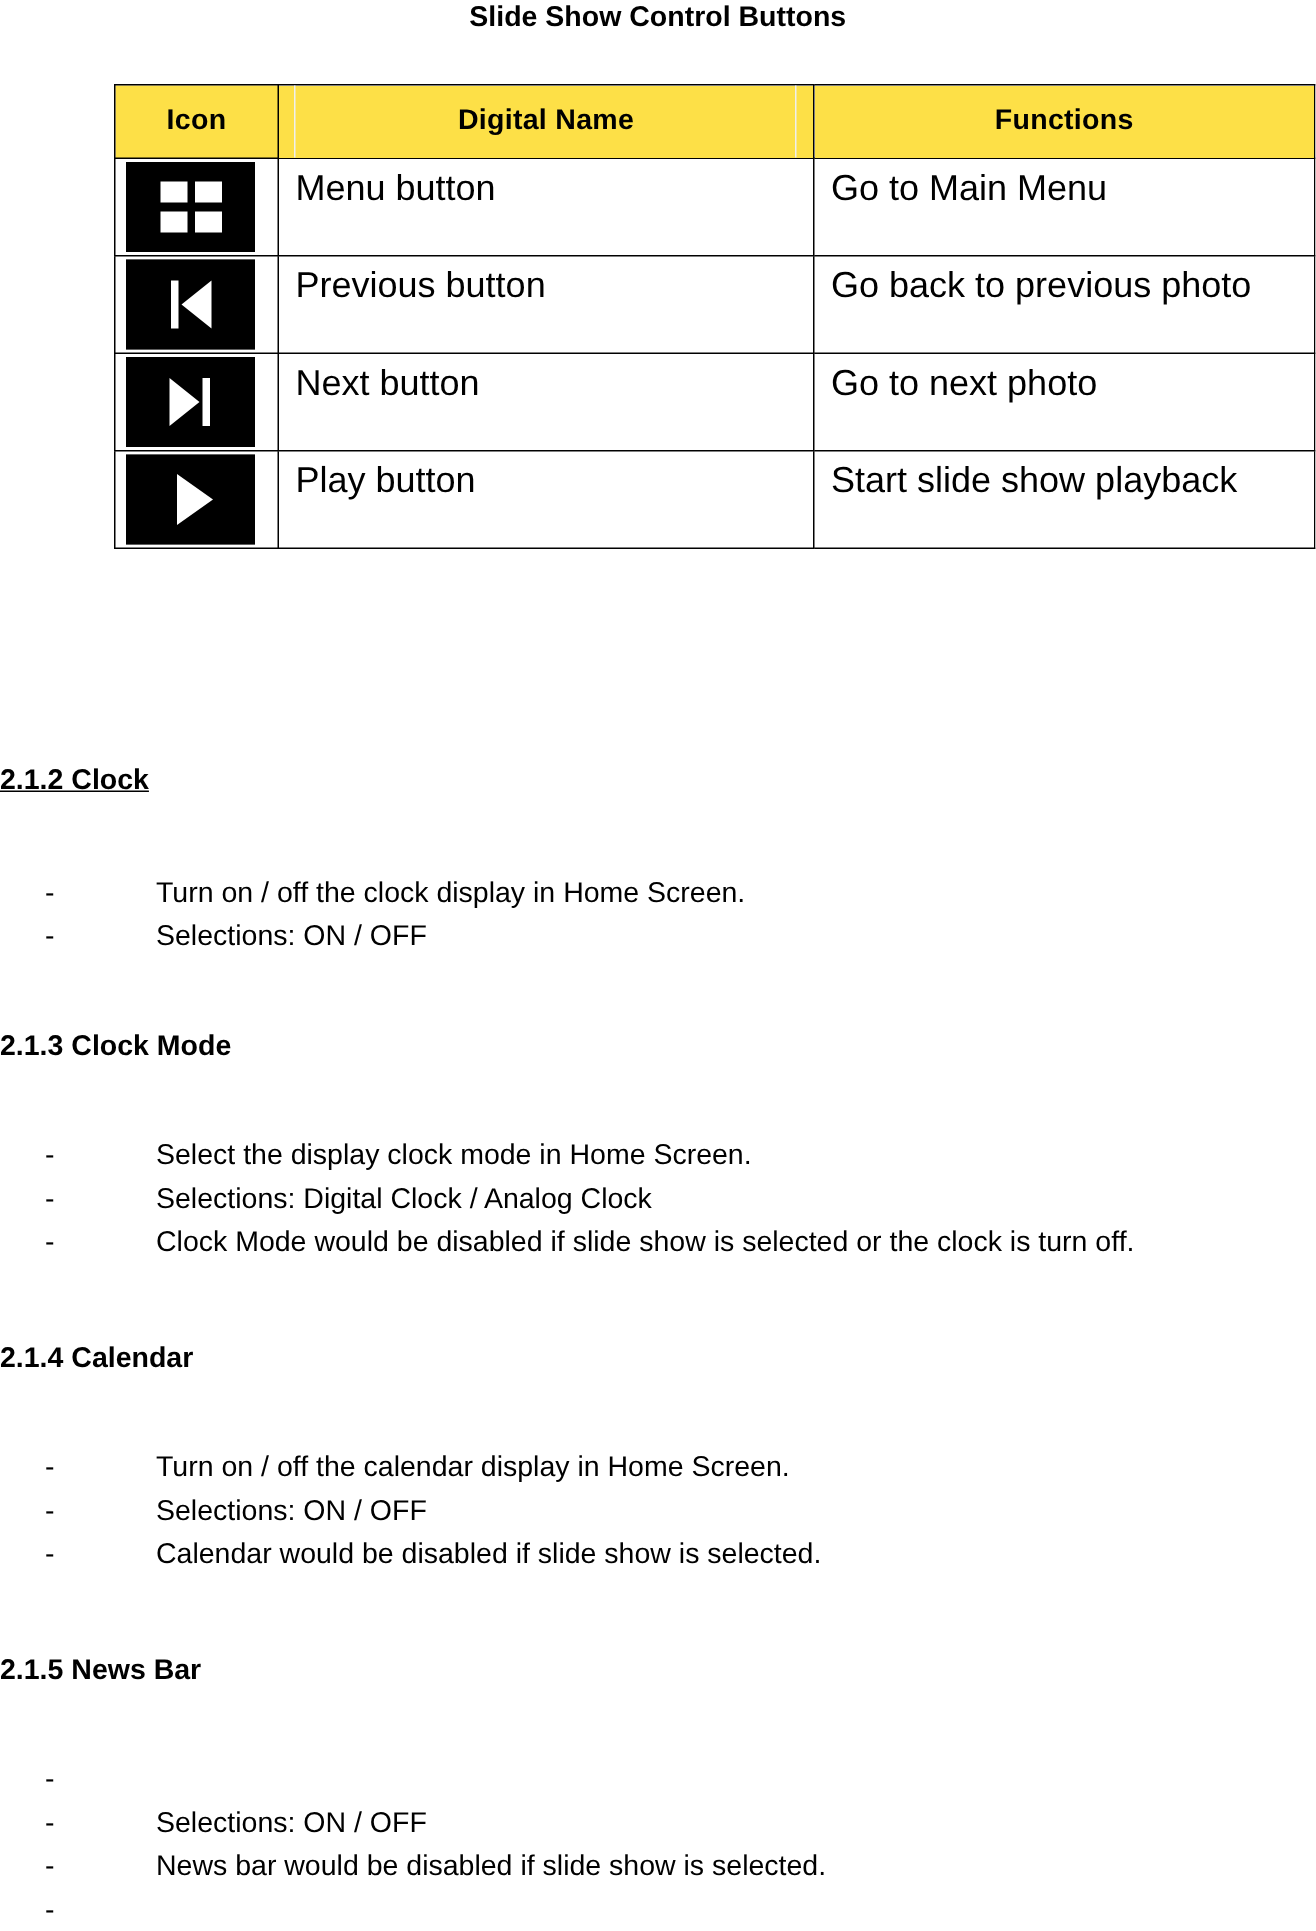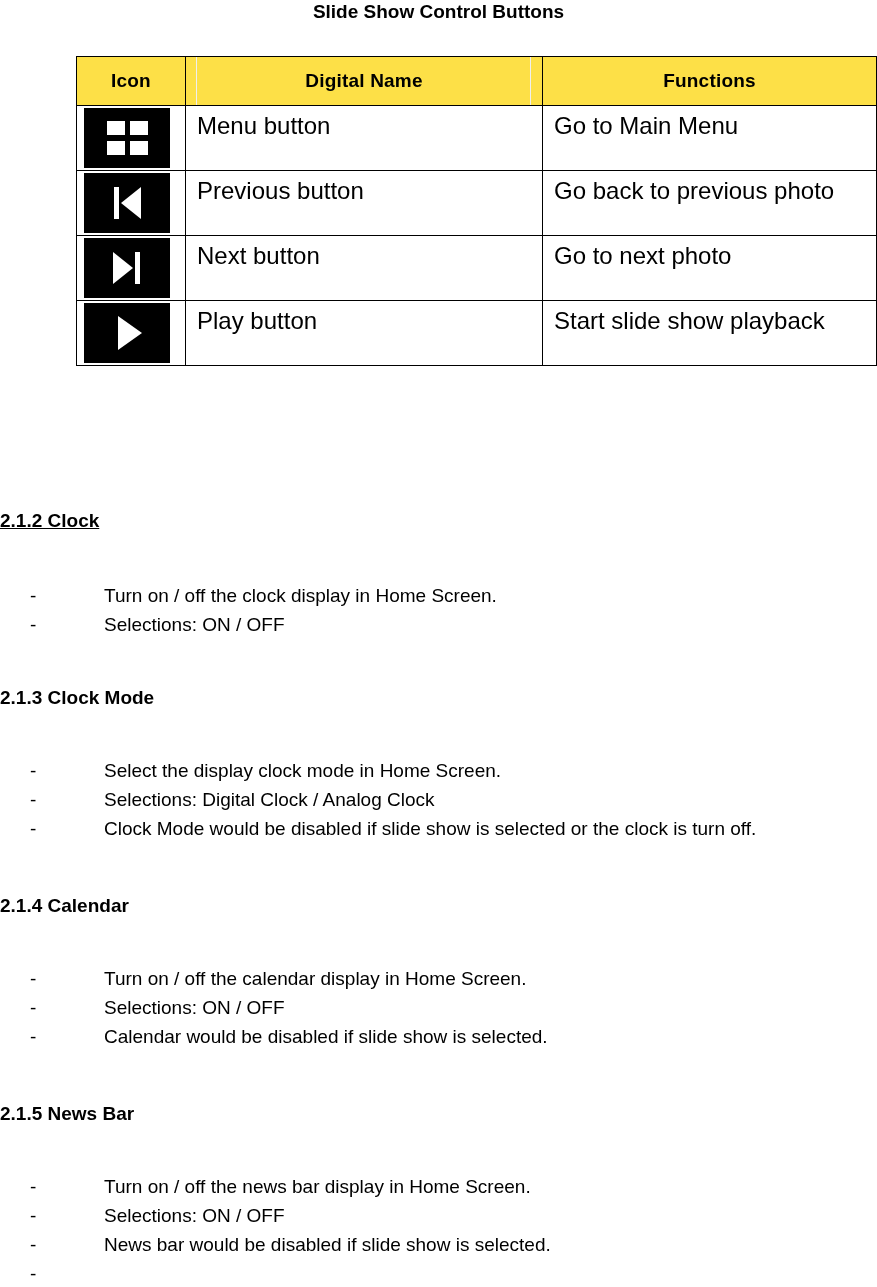--- a/index.html
+++ b/index.html
@@ -250,21 +250,20 @@
   <div class="bullet-row">
     <span class="bullet-dash">-</span>
     <span class="bullet-text">Calendar would be disabled if slide show is selected.</span>
   </div>
 </div>
 
 <div class="section-heading" style="top:1102px;">2.1.5 News Bar</div>
 <div class="bullet-list" style="top:1172px;">
   <div class="bullet-row">
     <span class="bullet-dash">-</span>
-    <span class="bullet-text">Turn on / off the news bar display in Home Screen.</span>
   </div>
   <div class="bullet-row">
     <span class="bullet-dash">-</span>
     <span class="bullet-text">Selections: ON / OFF</span>
   </div>
   <div class="bullet-row">
     <span class="bullet-dash">-</span>
     <span class="bullet-text">News bar would be disabled if slide show is selected.</span>
   </div>
   <div class="bullet-row">

